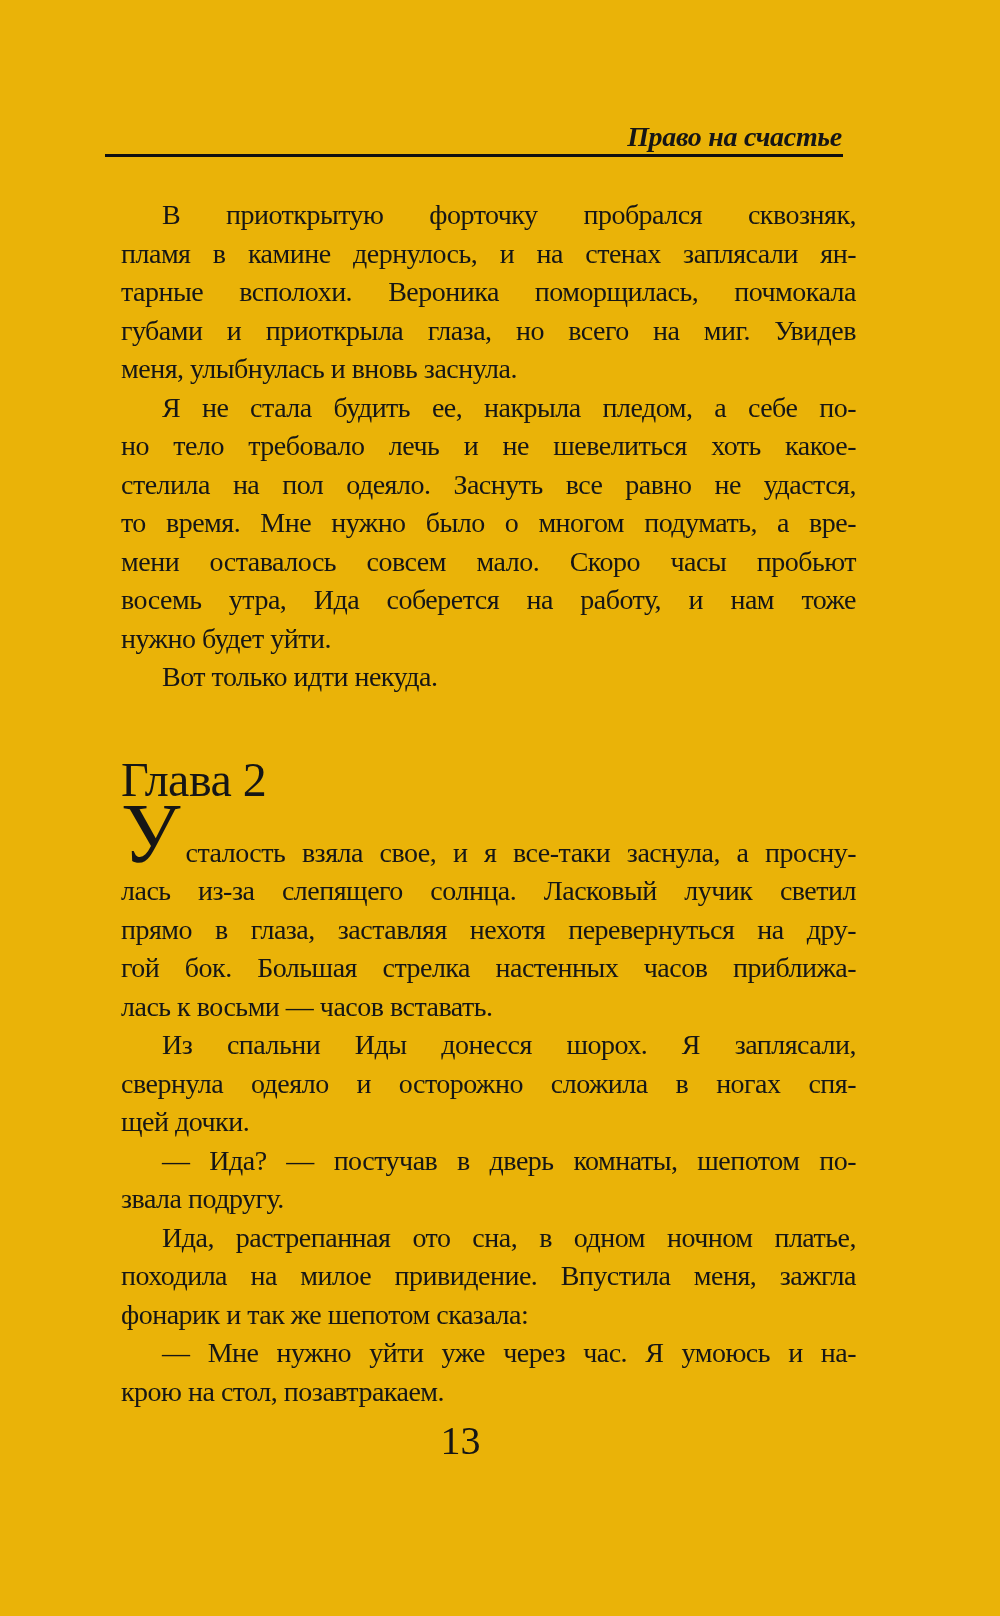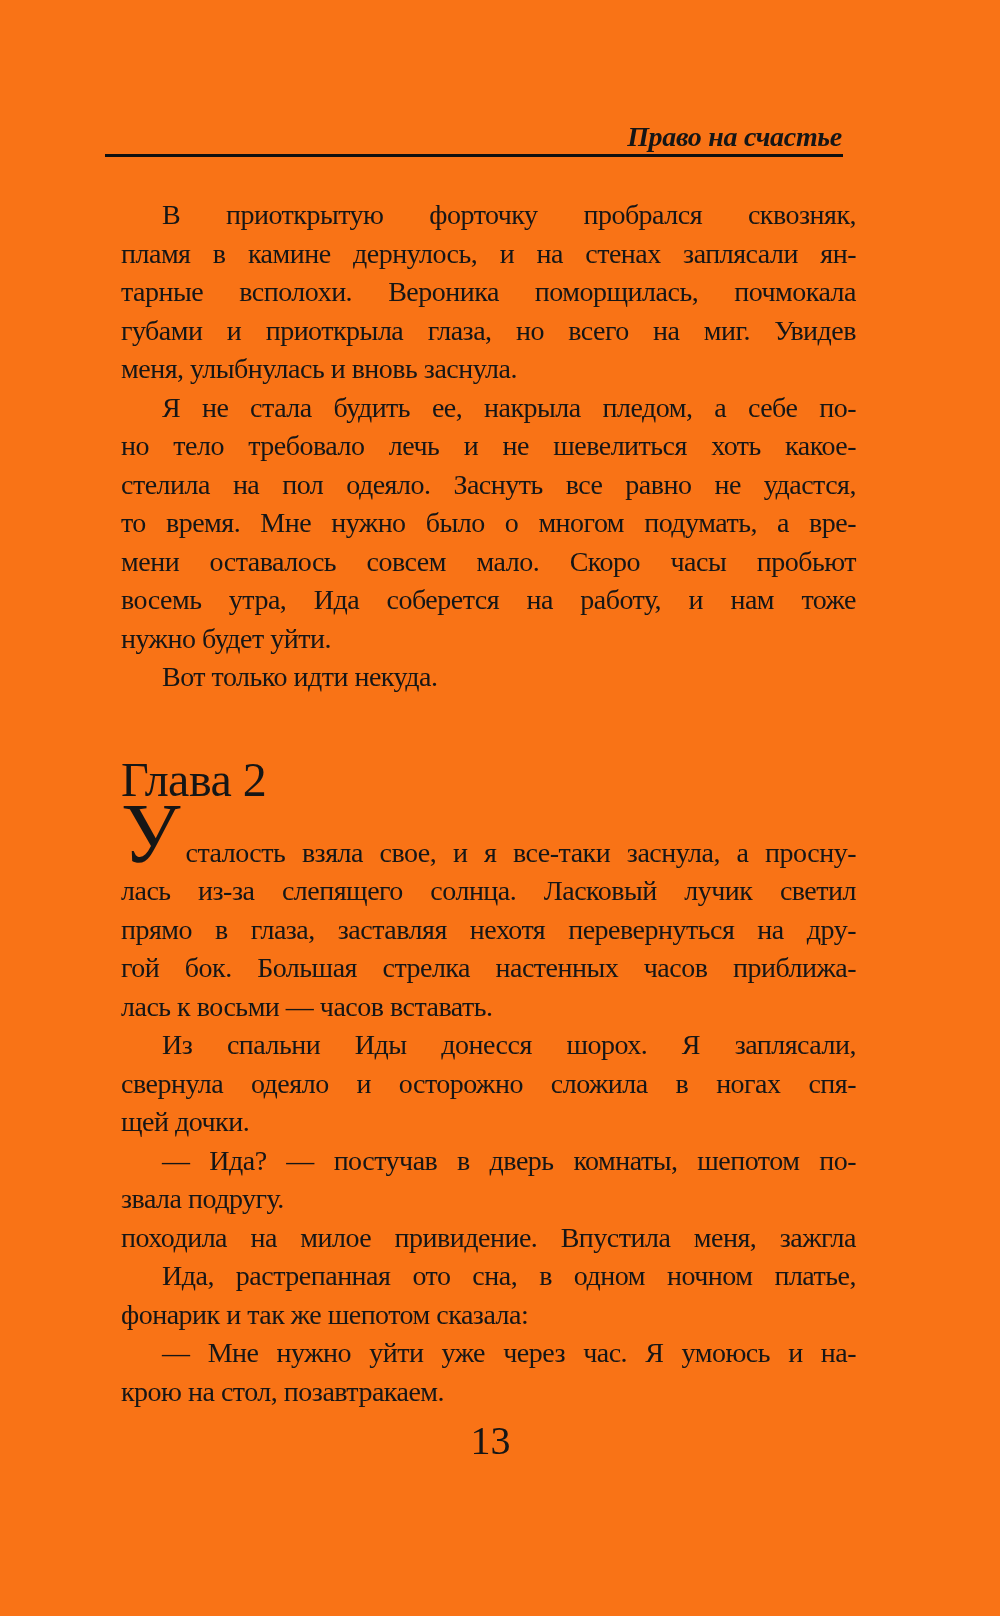--- a/index.html
+++ b/index.html
@@ -1,21 +1,21 @@
 <!DOCTYPE html>
 <html lang="ru"><head>
 <meta charset="utf-8">
 <style>
   html, body { margin: 0; padding: 0; }
   body { background: #ffffff; }
   .page {
     position: relative;
     width: 1000px;
     height: 1616px;
-    background: #f97316;
+    background: #eab308;
     overflow: hidden;
     font-family: "Liberation Serif", "DejaVu Serif", serif;
     color: #161616;
   }
   .running-head {
     position: absolute;
     left: 107px;
     top: 121px;
     width: 735px;
     text-align: right;
@@ -61,21 +61,21 @@
   .dropline { position: relative; }
   .dropcap {
     font-size: 84px;
     line-height: 0;
     letter-spacing: 0;
     margin-right: 5px;
     vertical-align: baseline;
   }
   .page-number {
     position: absolute;
-    left: 123px;
+    left: 93px;
     top: 1419px;
     width: 735px;
     text-align: center;
     font-size: 40px;
     line-height: 44px;
   }
 </style>
 </head>
 <body>
 
@@ -106,22 +106,22 @@
     </div>
     <div class="ln">лась из-за слепящего солнца. Ласковый лучик светил</div>
     <div class="ln">прямо в глаза, заставляя нехотя перевернуться на дру-</div>
     <div class="ln">гой бок. Большая стрелка настенных часов приближа-</div>
     <div class="ln last">лась к восьми — часов вставать.</div>
     <div class="ln in">Из спальни Иды донесся шорох. Я заплясали,</div>
     <div class="ln">свернула одеяло и осторожно сложила в ногах спя-</div>
     <div class="ln last">щей дочки.</div>
     <div class="ln in">— Ида? — постучав в дверь комнаты, шепотом по-</div>
     <div class="ln last">звала подругу.</div>
+    <div class="ln in">Ида, растрепанная ото сна, в одном ночном платье,</div>
     <div class="ln">походила на милое привидение. Впустила меня, зажгла</div>
-    <div class="ln in">Ида, растрепанная ото сна, в одном ночном платье,</div>
     <div class="ln last">фонарик и так же шепотом сказала:</div>
     <div class="ln in">— Мне нужно уйти уже через час. Я умоюсь и на-</div>
     <div class="ln last">крою на стол, позавтракаем.</div>
   </div>
 
   <div class="page-number">13</div>
 
 </div>
 
 </body></html>

